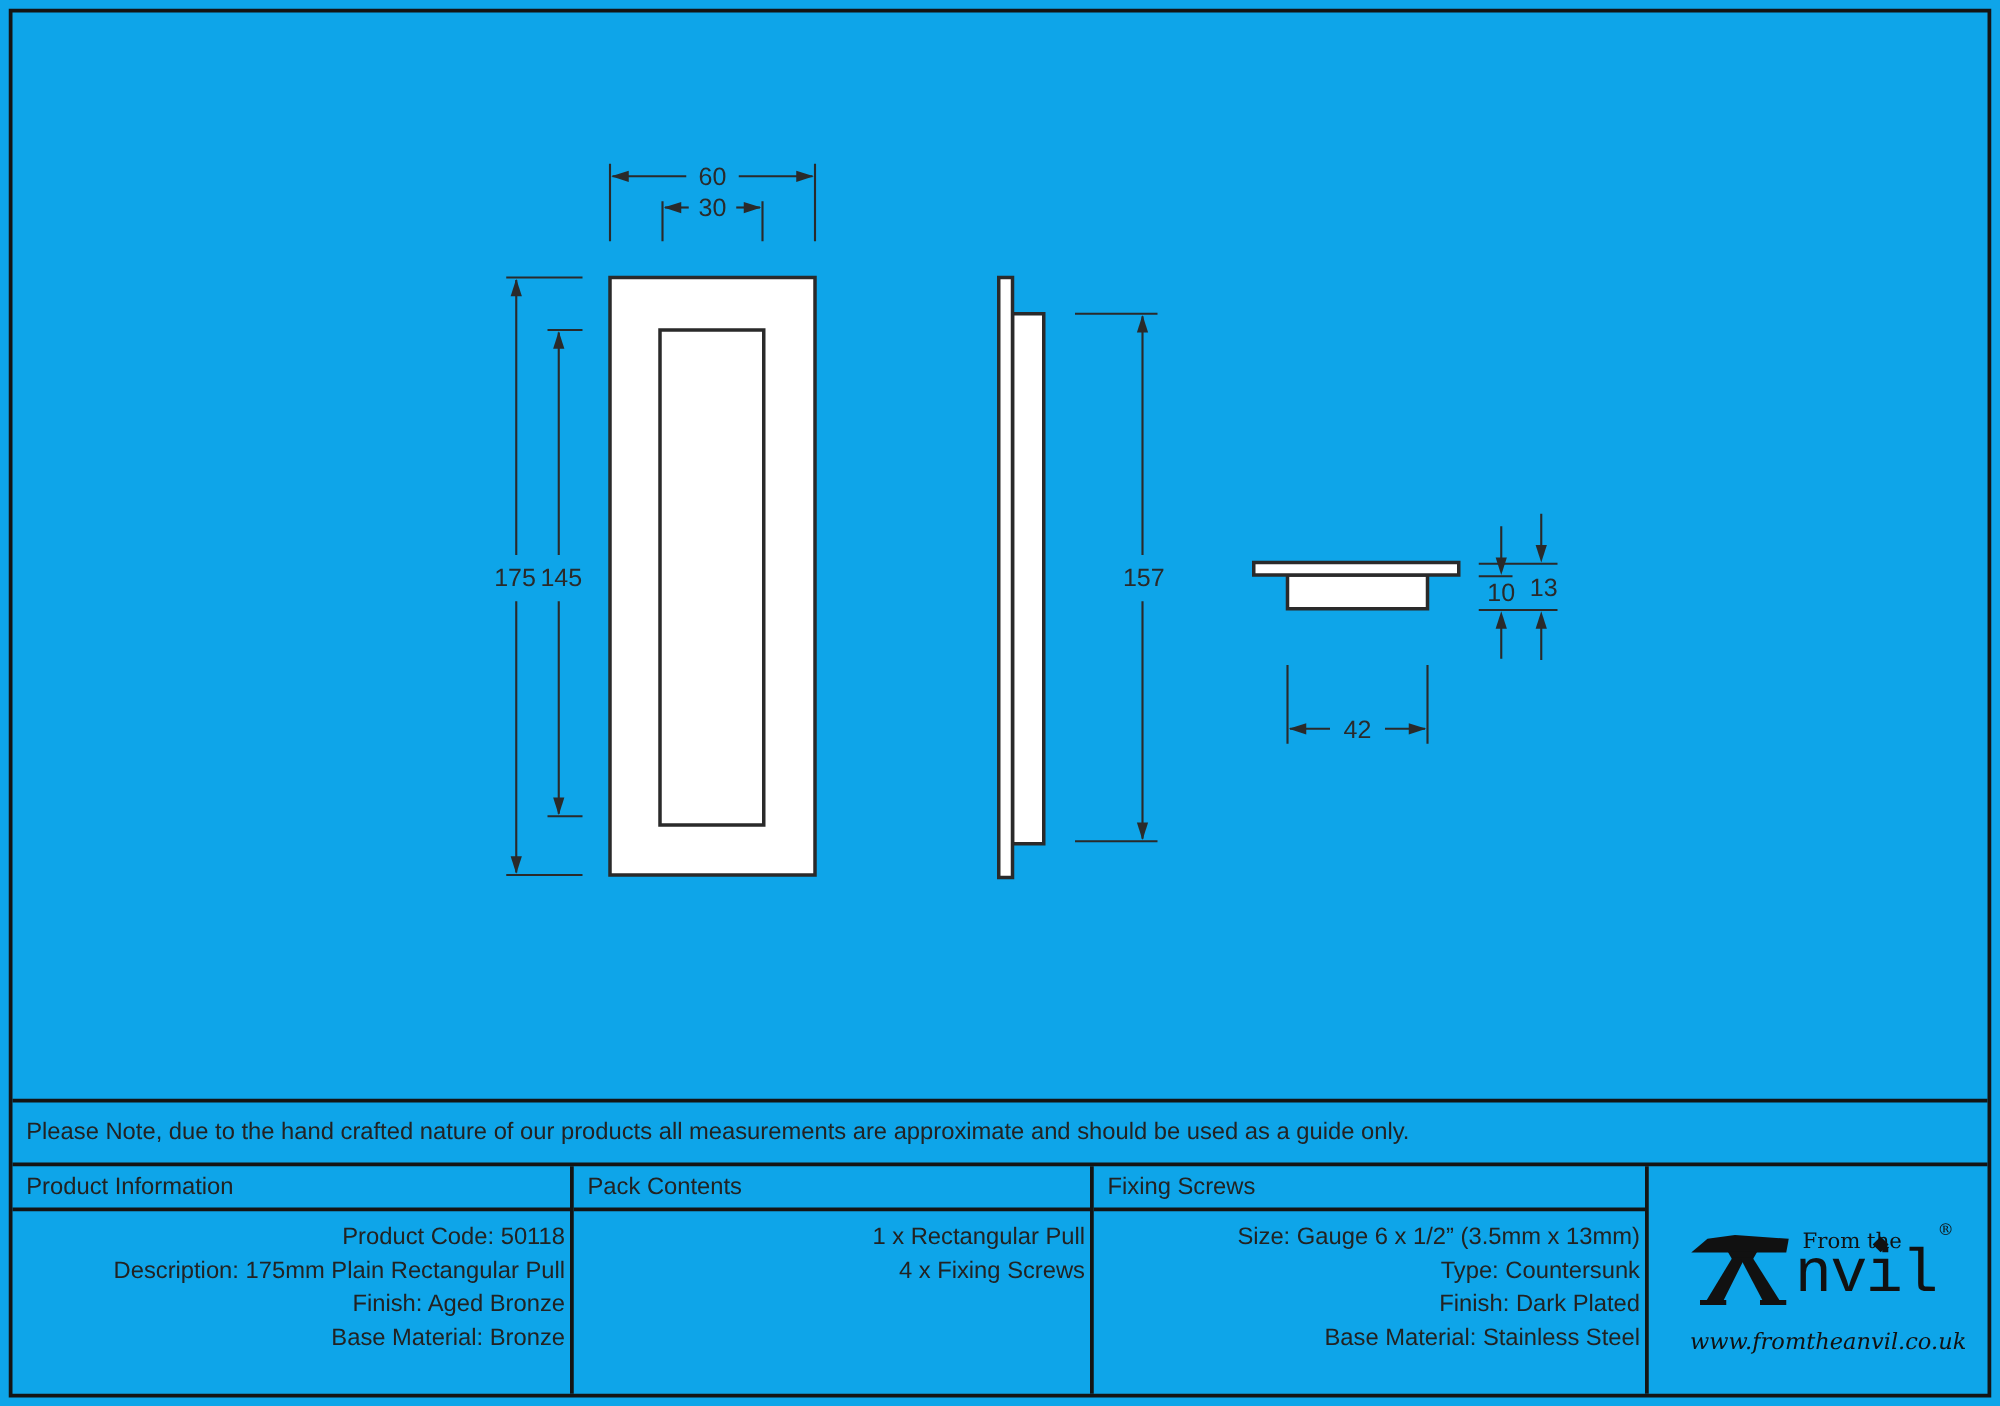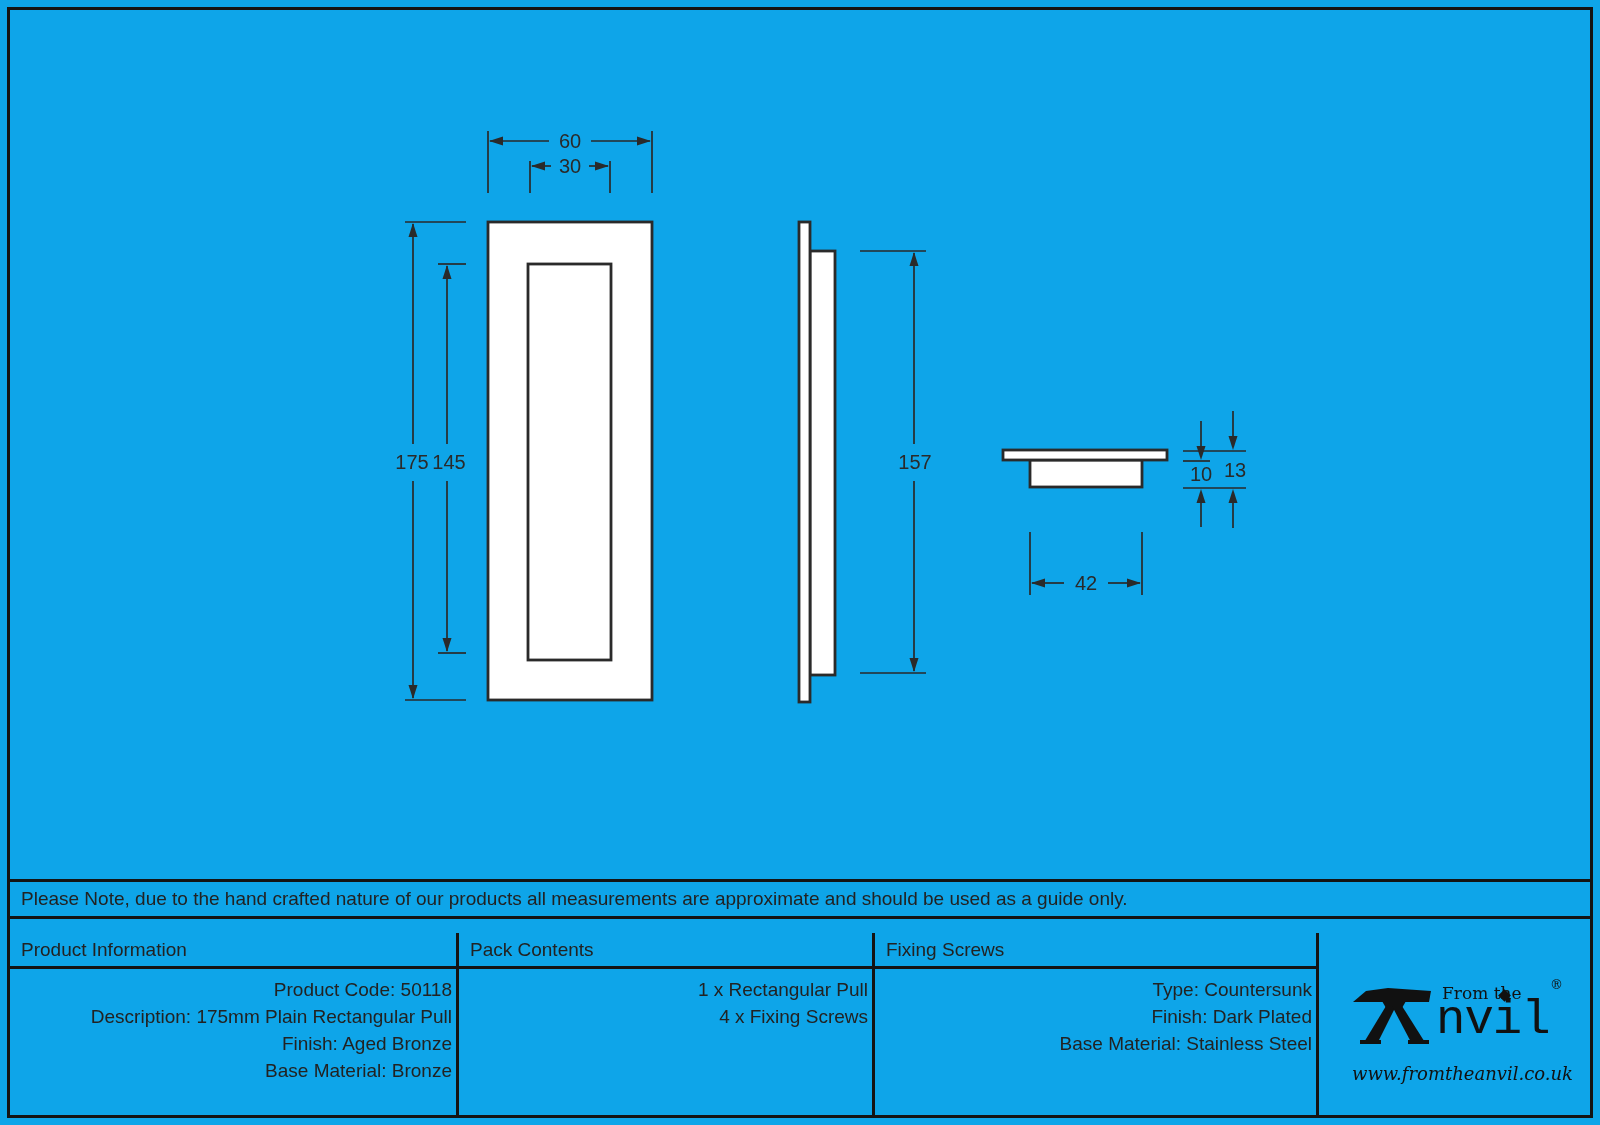--- a/index.html
+++ b/index.html
@@ -6,21 +6,21 @@
   .page{position:relative;width:1600px;height:1125px;background:#0ea5e9;overflow:hidden;
         font-family:"Liberation Sans", sans-serif;color:#222;}
   .frame{position:absolute;left:7px;top:7px;width:1586px;height:1111px;
          border:3px solid #141414;box-sizing:border-box;}
   svg.drawing{position:absolute;left:0;top:0;}
   svg.drawing line{stroke:#2a2a2a;stroke-width:1.7;}
   svg.drawing rect{stroke:#2a2a2a;stroke-width:2.8;fill:#ffffff;}
   svg.drawing polygon{fill:#2a2a2a;stroke:none;}
   svg.drawing text{fill:#2a2a2a;font-family:"Liberation Sans",sans-serif;
                    font-size:20px;text-anchor:middle;}
-  .note-row{position:absolute;left:10px;top:879px;width:1580px;height:40px;
+  .note-row{position:absolute;left:10px;top:879px;width:1580px;height:54px;
             border-top:3px solid #141414;border-bottom:3px solid #141414;
             box-sizing:border-box;display:flex;align-items:center;
             padding-left:11px;font-size:19px;}
   .bottom-table{position:absolute;left:10px;top:933px;width:1580px;height:182px;
                 display:grid;grid-template-columns:449px 416px 444px auto;}
   .tcol{box-sizing:border-box;text-align:right;}
   .tcol.bordered{border-right:3px solid #141414;}
   .tcol-header{height:36px;box-sizing:border-box;border-bottom:3px solid #141414;
                display:flex;align-items:center;padding-left:11px;font-size:19px;}
   .tcol-body{padding:7px 4px 0 12px;font-size:19px;line-height:27px;}
@@ -175,20 +175,24 @@
       <div class="tcol-body">
         <div class="spec-row">1 x Rectangular Pull</div>
         <div class="spec-row">4 x Fixing Screws</div>
       </div>
     </div>
 
     <div class="tcol bordered">
       <div class="tcol-header">Fixing Screws</div>
       <div class="tcol-body fix-body">
         <div class="spec-row">
+          <span class="spec-label">Size:</span>
+          <span>Gauge 6 x 1/2” (3.5mm x 13mm)</span>
+        </div>
+        <div class="spec-row">
           <span class="spec-label">Type:</span>
           <span>Countersunk</span>
         </div>
         <div class="spec-row">
           <span class="spec-label">Finish:</span>
           <span>Dark Plated</span>
         </div>
         <div class="spec-row">
           <span class="spec-label">Base Material:</span>
           <span>Stainless Steel</span>

